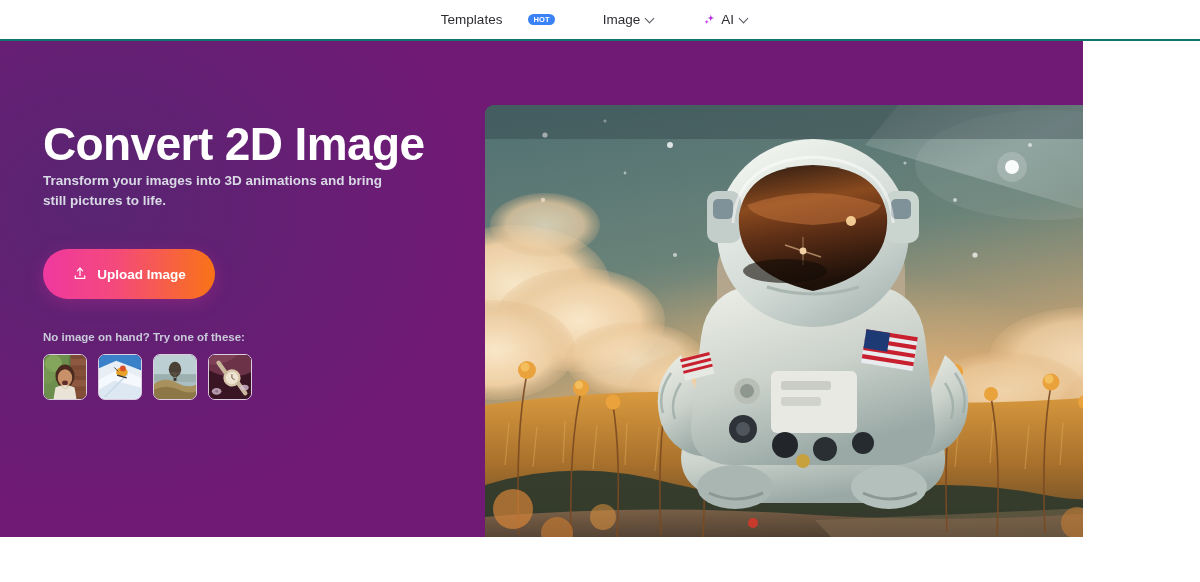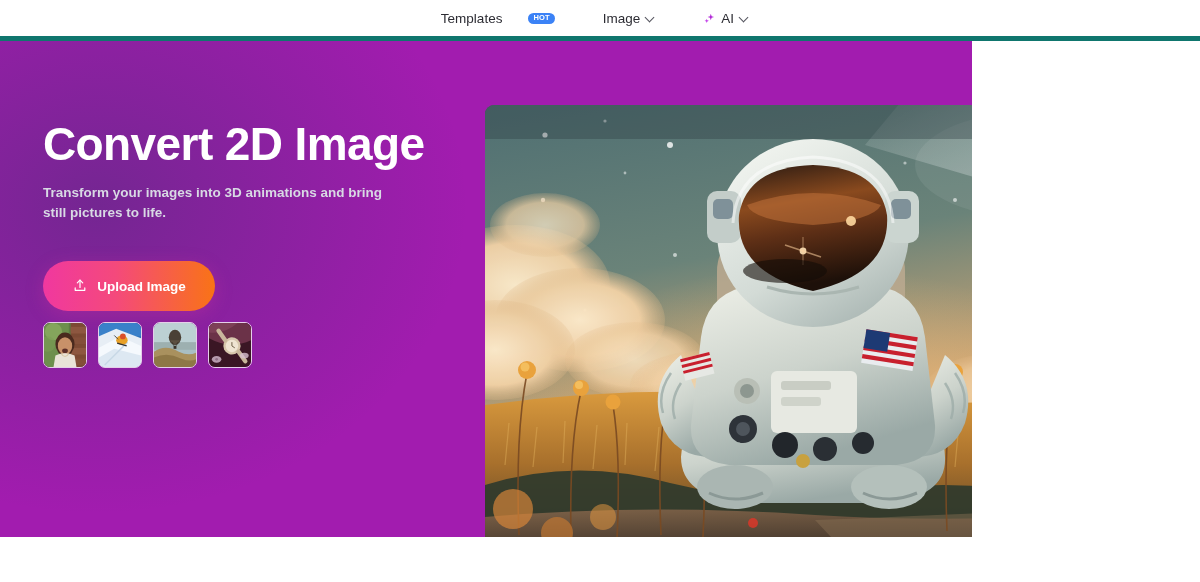--- a/index.html
+++ b/index.html
@@ -9,21 +9,21 @@
     background: #ffffff;
     overflow: hidden;
   }
   .page { position: relative; width: 1200px; height: 582px; background:#ffffff; }
 
   
   .navbar {
     position: absolute; top: 0; left: 0;
     width: 1200px; height: 41px;
     background: #ffffff;
-    border-bottom: 5px solid #0f766e;
+    border-bottom: 2px solid #0f766e;
     display: flex; align-items: center; justify-content: center;
     z-index: 5;
   }
   .nav-items { display: flex; align-items: center; gap: 0px; }
   .nav-item {
     display: flex; align-items: center; gap: 4px;
     font-size: 13.5px; color: #2c2c33;
     padding: 0 24px; height: 40px;
     cursor: pointer; white-space: nowrap;
   }
@@ -42,38 +42,38 @@
     width: 6px; height: 6px;
     border-right: 1.4px solid #55555e;
     border-bottom: 1.4px solid #55555e;
     transform: rotate(45deg);
   }
   .sparkle { width: 13px; height: 13px; margin-right: 1px; flex: none; }
 
   
   .hero {
     position: absolute; top: 41px; left: 0;
-    width: 972px; height: 496px;
-    background: #a21caf;
+    width: 1083px; height: 496px;
+    background: #701a75;
     overflow: hidden;
   }
   .hero-glow {
     position:absolute; left:-120px; top:-60px;
     width: 620px; height: 560px;
     background: radial-gradient(ellipse at 35% 40%, rgba(60,50,110,.45) 0%, rgba(21,23,50,0) 65%);
     pointer-events:none;
   }
 
   .hero-left { position: absolute; left: 43px; top: 77px; width: 420px; }
   .headline {
     font-size: 46px; font-weight: bold; color: #ffffff;
     line-height: 53px; letter-spacing: -0.6px;
   }
   .subtitle {
-    margin-top: 12px;
+    margin-top: 0;
     font-size: 13.5px; font-weight: bold; color: #d8d9e4;
     line-height: 20px; width: 350px;
   }
   .upload-btn {
     margin-top: 38px;
     width: 172px; height: 50px;
     border: none; border-radius: 26px;
     background: linear-gradient(90deg, #f0389f 0%, #f4497c 42%, #f97316 100%);
     color: #ffffff; font-size: 13.5px; font-weight: bold;
     font-family: "Liberation Sans", sans-serif;
@@ -154,20 +154,21 @@
 
       <button class="upload-btn">
         <svg class="upload-icon" viewBox="0 0 20 20">
           <path d="M10 2.6 L10 11.8" stroke="#fff" stroke-width="1.5" fill="none" stroke-linecap="round"></path>
           <path d="M6.6 6 L10 2.6 L13.4 6" stroke="#fff" stroke-width="1.5" fill="none" stroke-linecap="round" stroke-linejoin="round"></path>
           <path d="M4 12.4 L4 15.4 L16 15.4 L16 12.4" stroke="#fff" stroke-width="1.5" fill="none" stroke-linecap="round" stroke-linejoin="round"></path>
         </svg>
         <span>Upload Image</span>
       </button>
 
+      <div class="try-label">No image on hand? Try one of these:</div>
 
       <div class="thumbs">
 
         <div class="thumb">
           <svg viewBox="0 0 44 46" preserveAspectRatio="xMidYMid slice">
             <rect width="44" height="46" fill="#5e7b43"></rect>
             <rect x="0" y="0" width="26" height="46" fill="#6d8f4d"></rect>
             <circle cx="10" cy="9" r="9" fill="#8fae63" opacity=".7"></circle>
             <circle cx="4" cy="22" r="8" fill="#7b9c55" opacity=".6"></circle>
             <rect x="28" y="0" width="16" height="46" fill="#7c4a34"></rect>

